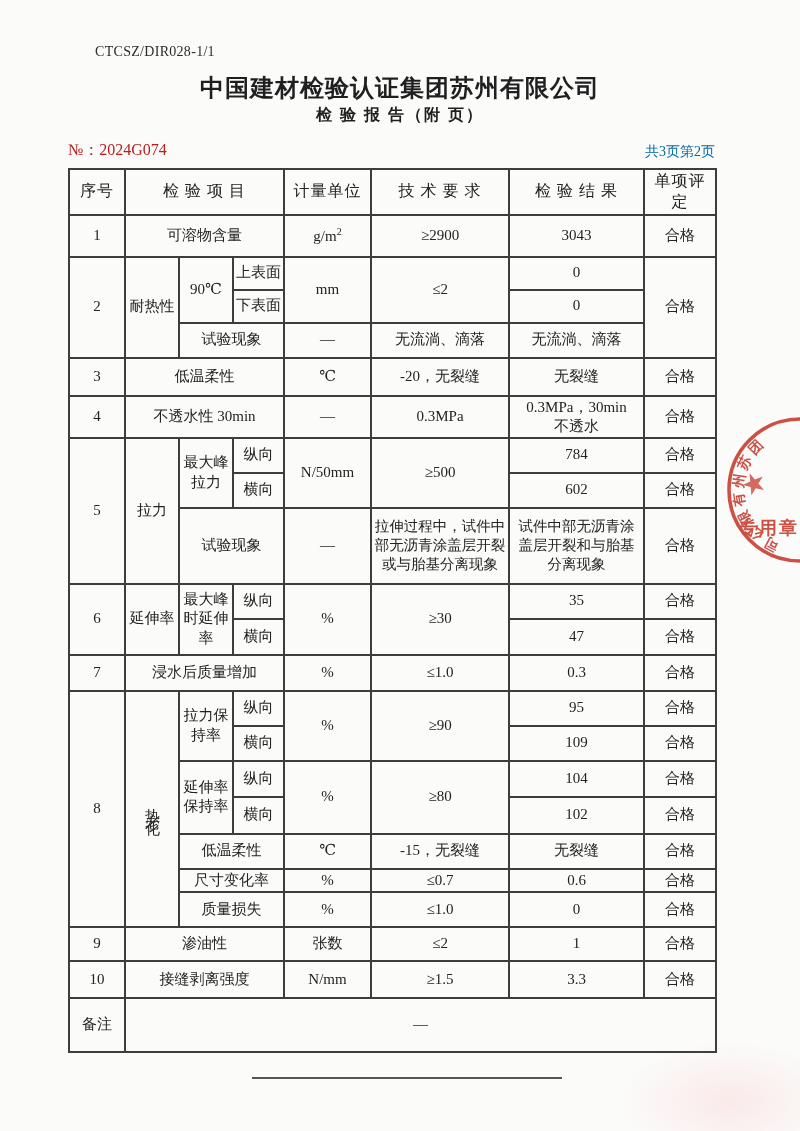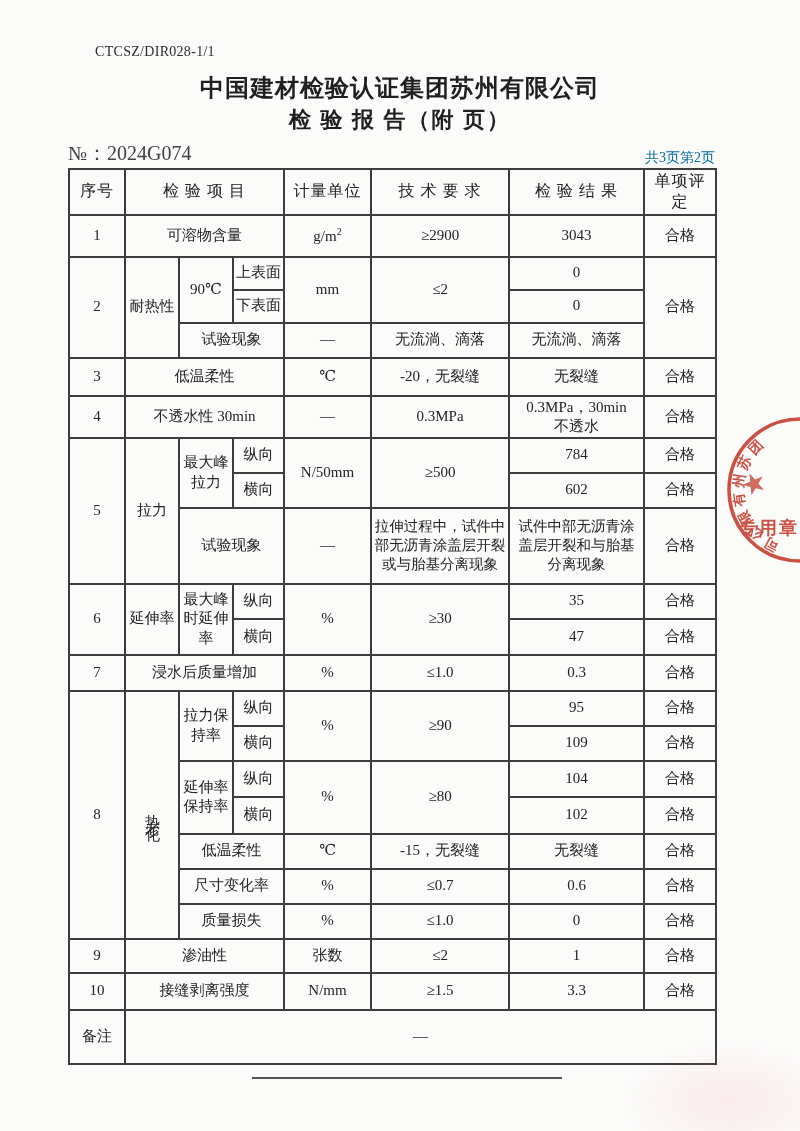--- a/index.html
+++ b/index.html
@@ -15,27 +15,27 @@
   .doc-code{
     position:absolute;left:67px;top:44px;
     font-size:14px;letter-spacing:.3px;color:#2b2b2b;margin-left:28px;
   }
   .company{
     position:absolute;left:0;top:72px;width:800px;
     text-align:center;font-size:24px;font-weight:bold;letter-spacing:1px;color:#1f1f1f;
   }
   .title{
     position:absolute;left:0;top:105px;width:800px;
-    text-align:center;font-size:22px;font-weight:bold;letter-spacing:2px;color:#1f1f1f;
+    text-align:center;font-size:16px;font-weight:bold;letter-spacing:2px;color:#1f1f1f;
   }
   .meta-row{
     position:absolute;left:68px;top:140px;width:647px;
     display:flex;justify-content:space-between;align-items:flex-end;
   }
-  .report-no{font-size:20px;color:#404040;}
+  .report-no{font-size:16px;color:#b91c1c;}
   .page-info{font-size:14px;color:#0369a1;}
   table.report{
     position:absolute;left:68px;top:168px;
     border-collapse:collapse;table-layout:fixed;
     width:647px;
     font-size:15px;color:#232323;
   }
   table.report th, table.report td{
     border:2px solid #3d3d3d;
     text-align:center;vertical-align:middle;
@@ -233,21 +233,21 @@
         <td class="num">102</td>
         <td>合格</td>
       </tr>
       <tr style="height:35px">
         <td colspan="2">低温柔性</td>
         <td>℃</td>
         <td class="num">-15，无裂缝</td>
         <td>无裂缝</td>
         <td>合格</td>
       </tr>
-      <tr style="height:35px">
+      <tr style="height:23px">
         <td colspan="2">尺寸变化率</td>
         <td class="num">%</td>
         <td class="num">≤0.7</td>
         <td class="num">0.6</td>
         <td>合格</td>
       </tr>
       <tr style="height:35px">
         <td colspan="2">质量损失</td>
         <td class="num">%</td>
         <td class="num">≤1.0</td>

